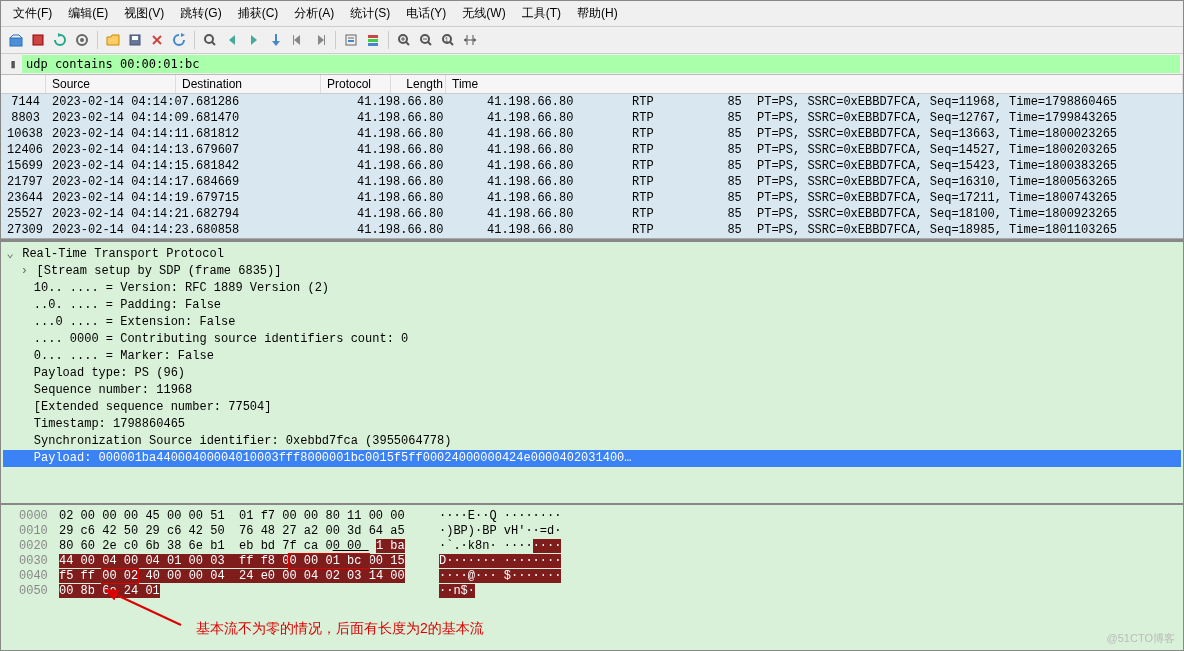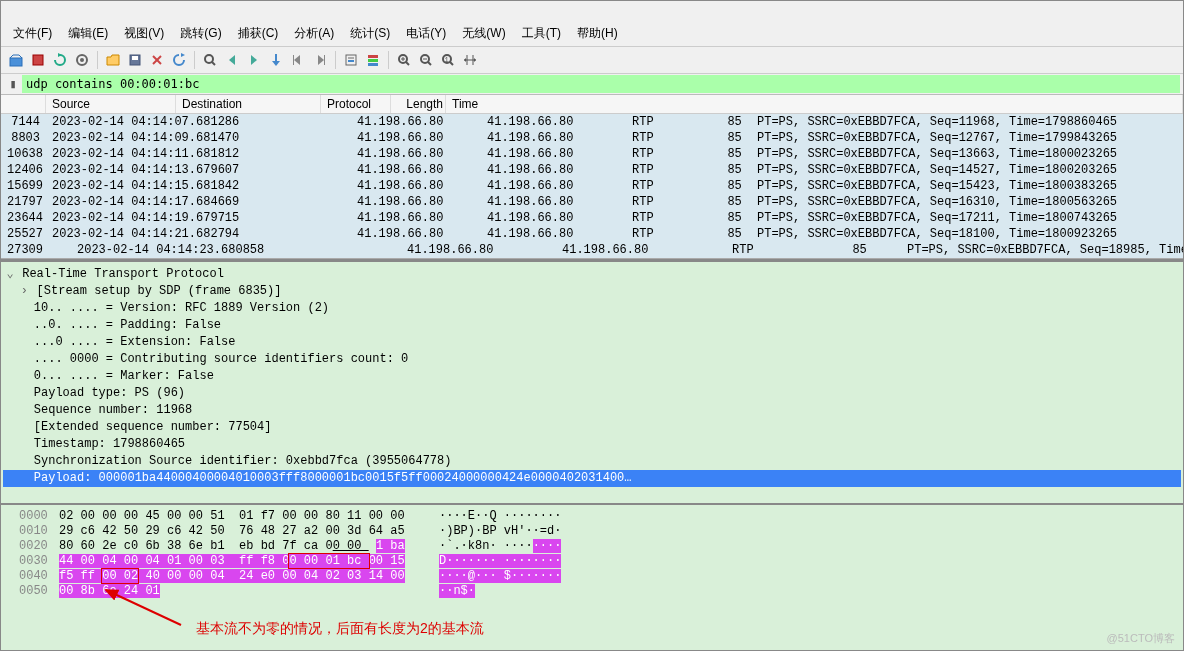--- a/index.html
+++ b/index.html
@@ -18,21 +18,20 @@
   display: flex;
   background: #f0f0f0;
   border-bottom: 1px solid #ccc;
   padding: 2px 4px;
   font-family: "Microsoft YaHei", sans-serif;
   font-size: 12px;
 }
 .menubar .menu-item {
   padding: 2px 8px;
   cursor: pointer;
-  margin-top: 20px;
 }
 .toolbar {
   display: flex;
   align-items: center;
   padding: 2px 4px;
   background: #f0f0f0;
   border-bottom: 1px solid #ccc;
   gap: 0;
 }
 .tool-btn {
@@ -84,21 +83,21 @@
 }
 .packet-rows {
   overflow-y: auto;
 }
 .packet-row {
   display: flex;
   background: #d9e8f0;
   border-bottom: none;
   white-space: pre;
 }
-.packet-row.last { border-bottom: 1px solid #aaa; gap: 25px; }
+.packet-row.last { border-bottom: 1px solid #aaa; }
 .packet-row .col {
   padding: 1px 6px;
   overflow: hidden;
 }
 .col-no    { width: 45px; text-align: right; }
 .col-time  { width: 305px; }
 .col-src   { width: 130px; }
 .col-dst   { width: 145px; }
 .col-proto { width: 70px; }
 .col-len   { width: 55px; text-align: right; padding-right:2px !important; }
@@ -135,21 +134,21 @@
   position: relative;
 }
 .hex-row {
   display: flex;
   white-space: pre;
   line-height: 15px;
 }
 .hex-offset { color: #888; width: 40px; }
 .hex-bytes { width: 380px; }
 .hex-ascii { }
-.hex-sel { background: #d946ef; color: #fff; }
+.hex-sel { background: #7f1d1d; color: #fff; }
 .hex-boxed {
   outline: 1px solid #d00;
 }
 
 .annotation {
   position: absolute;
   color: #d00;
   font-family: "Microsoft YaHei", sans-serif;
   font-size: 14px;
   left: 195px;

